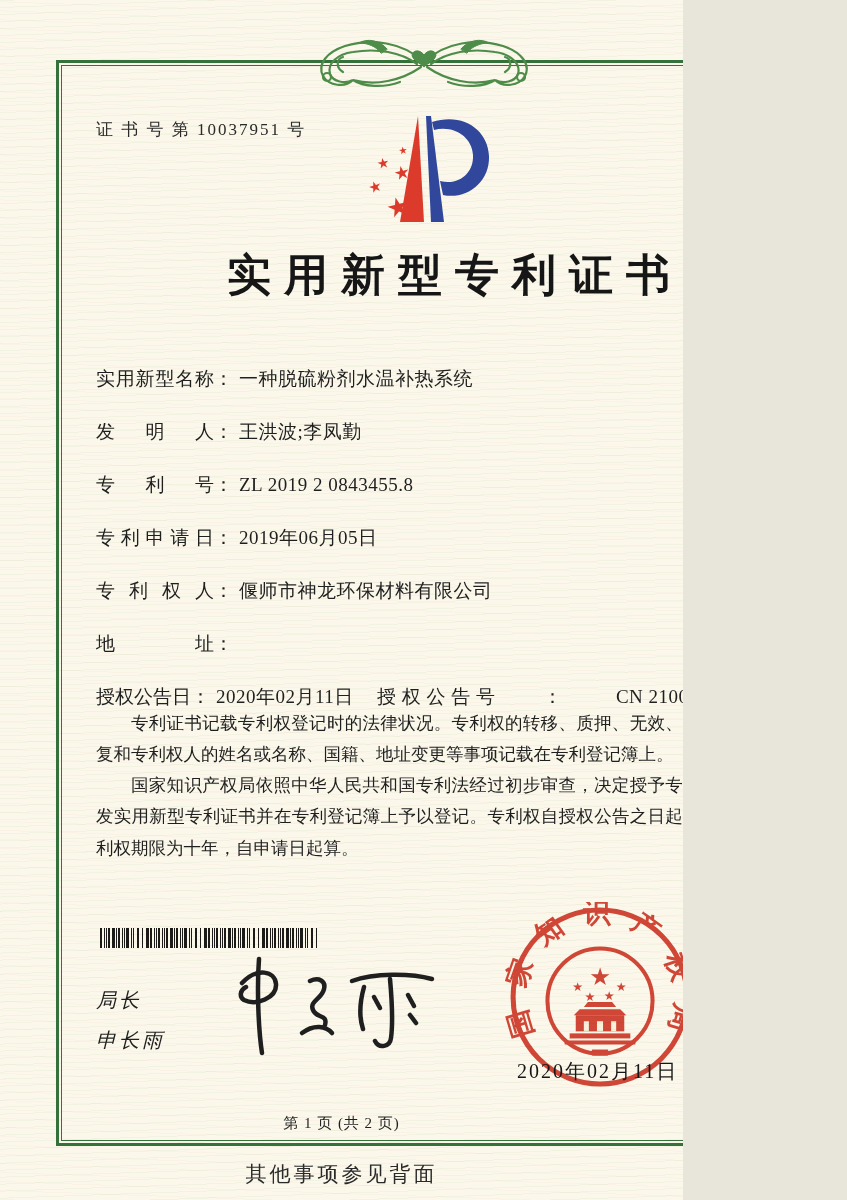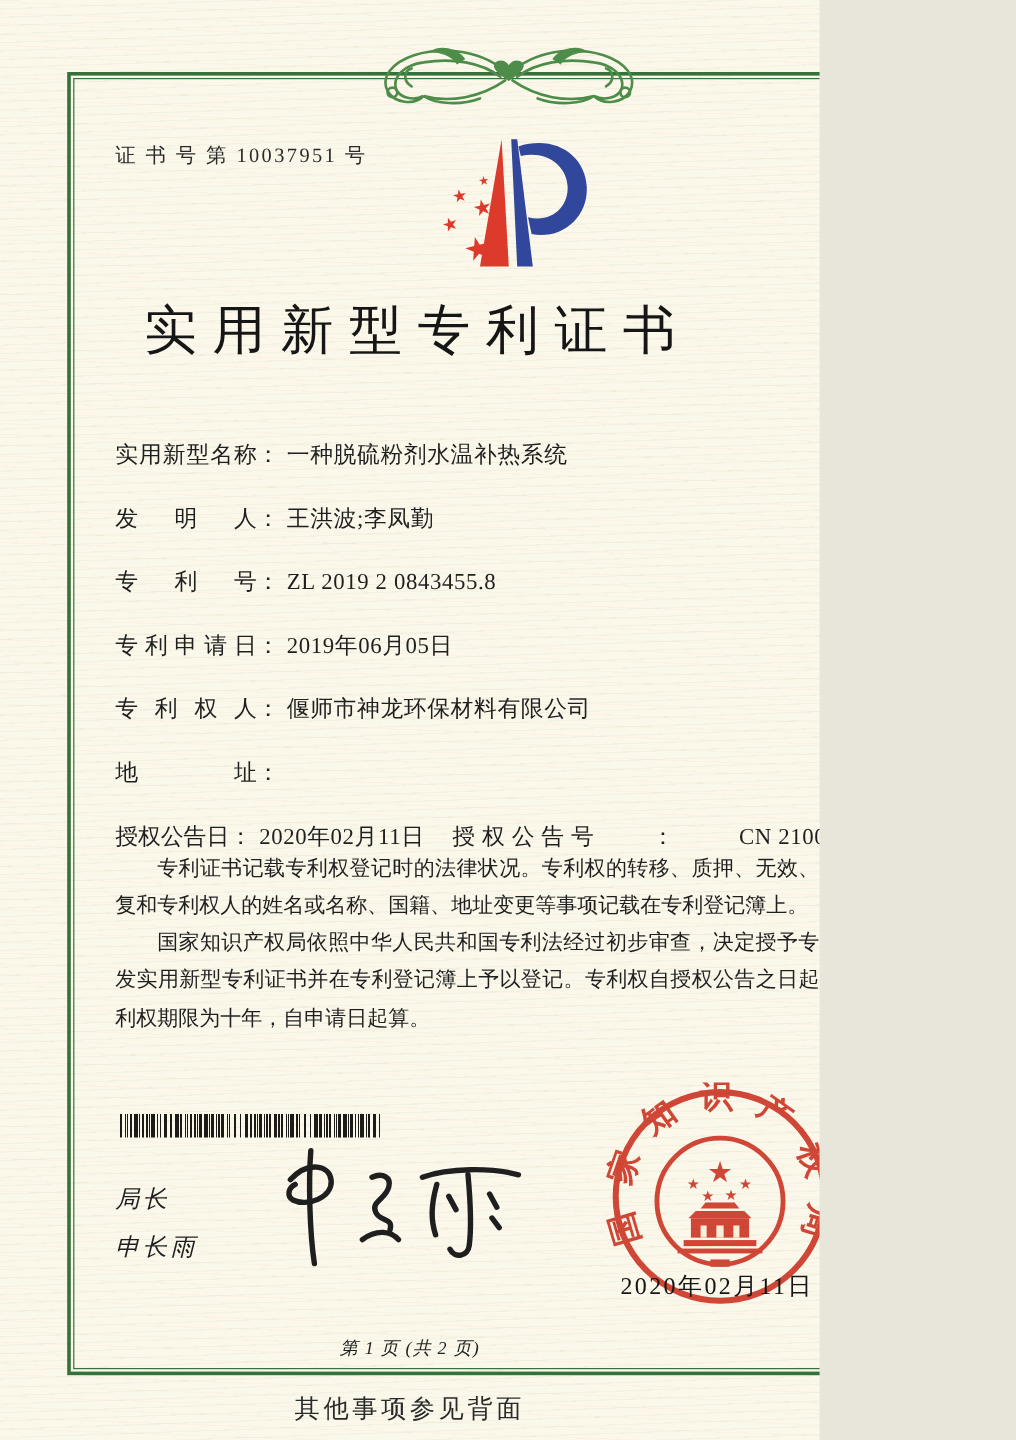--- a/index.html
+++ b/index.html
@@ -8,36 +8,36 @@
     font-family:"Liberation Serif","DejaVu Serif",serif;color:#1f1f1f;
     background:
       repeating-linear-gradient(178deg, rgba(160,195,135,0.10) 0 1px, rgba(0,0,0,0) 1px 7px),
       repeating-linear-gradient(2deg, rgba(235,165,150,0.07) 0 1px, rgba(0,0,0,0) 1px 9px),
       #fbf8eb;
   }
   .abs{position:absolute;}
   .frame{left:56px;top:60px;width:730px;height:1080px;border:3px solid #35713a;}
   .frame-inner{position:absolute;inset:2px;border:1px solid #35713a;}
   .cert-no{left:96px;top:118px;font-size:17px;letter-spacing:2px;color:#2a2a2a;}
-  .title{left:0;width:100%;top:246px;text-align:center;font-size:44px;font-weight:normal;
+  .title{left:0;width:100%;top:246px;text-align:right;font-size:44px;font-weight:bold;
          letter-spacing:13px;text-indent:13px;color:#161616;}
   .fields{left:96px;top:366px;width:662px;font-size:19px;}
   .frow{display:flex;align-items:baseline;height:30px;margin-bottom:23px;white-space:nowrap;}
   .flabel{display:inline-block;width:118px;text-align:justify;text-align-last:justify;}
   .fval{margin-left:6px;letter-spacing:0.5px;}
   .fval-date{width:208px;}
   .gpair{display:flex;align-items:baseline;gap:48px;}
   .paras{left:96px;top:708px;width:658px;font-size:17.5px;line-height:1.78;text-align:justify;}
   .paras p{margin:0;text-indent:2em;}
   .barcode{left:100px;top:928px;}
   .director{left:96px;top:980px;font-size:20px;line-height:40px;letter-spacing:3px;font-style:italic;}
   .signature{left:212px;top:953px;}
   .seal{left:505px;top:902px;opacity:0.93;mix-blend-mode:multiply;}
   .seal-date{left:517px;top:1058px;font-size:20px;letter-spacing:2px;color:#161616;z-index:5;}
-  .page-info{left:0;width:100%;top:1114px;text-align:center;font-size:15px;letter-spacing:1px;font-style:italic;}
+  .page-info{left:0;width:100%;top:1114px;text-align:center;font-size:15px;letter-spacing:1px;}
   .back-note{left:0;width:100%;top:1160px;text-align:center;font-size:21px;letter-spacing:3px;color:#2a2a2a;}
   .qr{left:692px;top:129px;}
   .logo{left:360px;top:110px;}
   .ornament{left:283px;top:34px;z-index:2;}
 </style>
 </head>
 <body>
 
 <div class="page">
 

